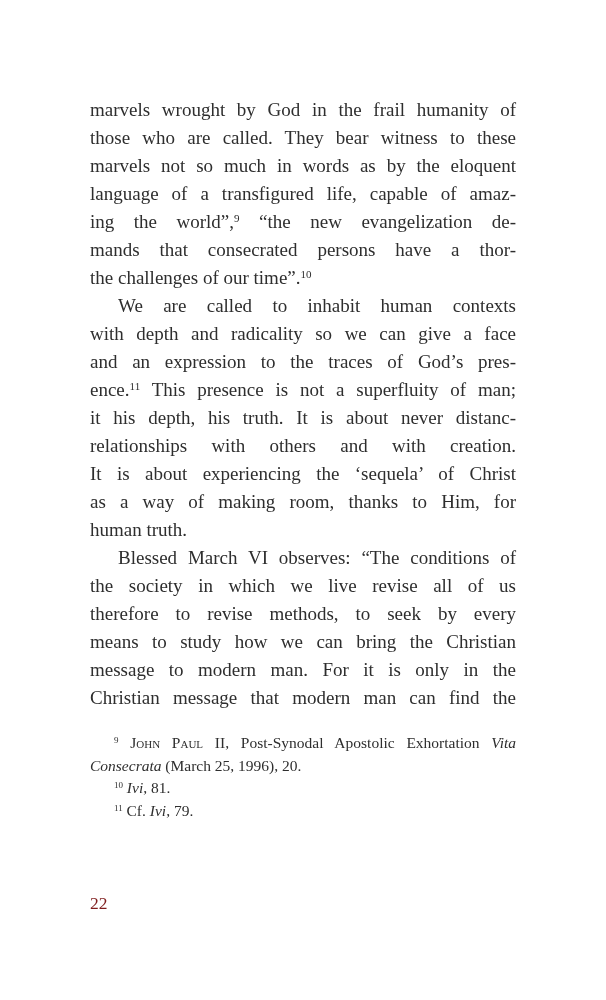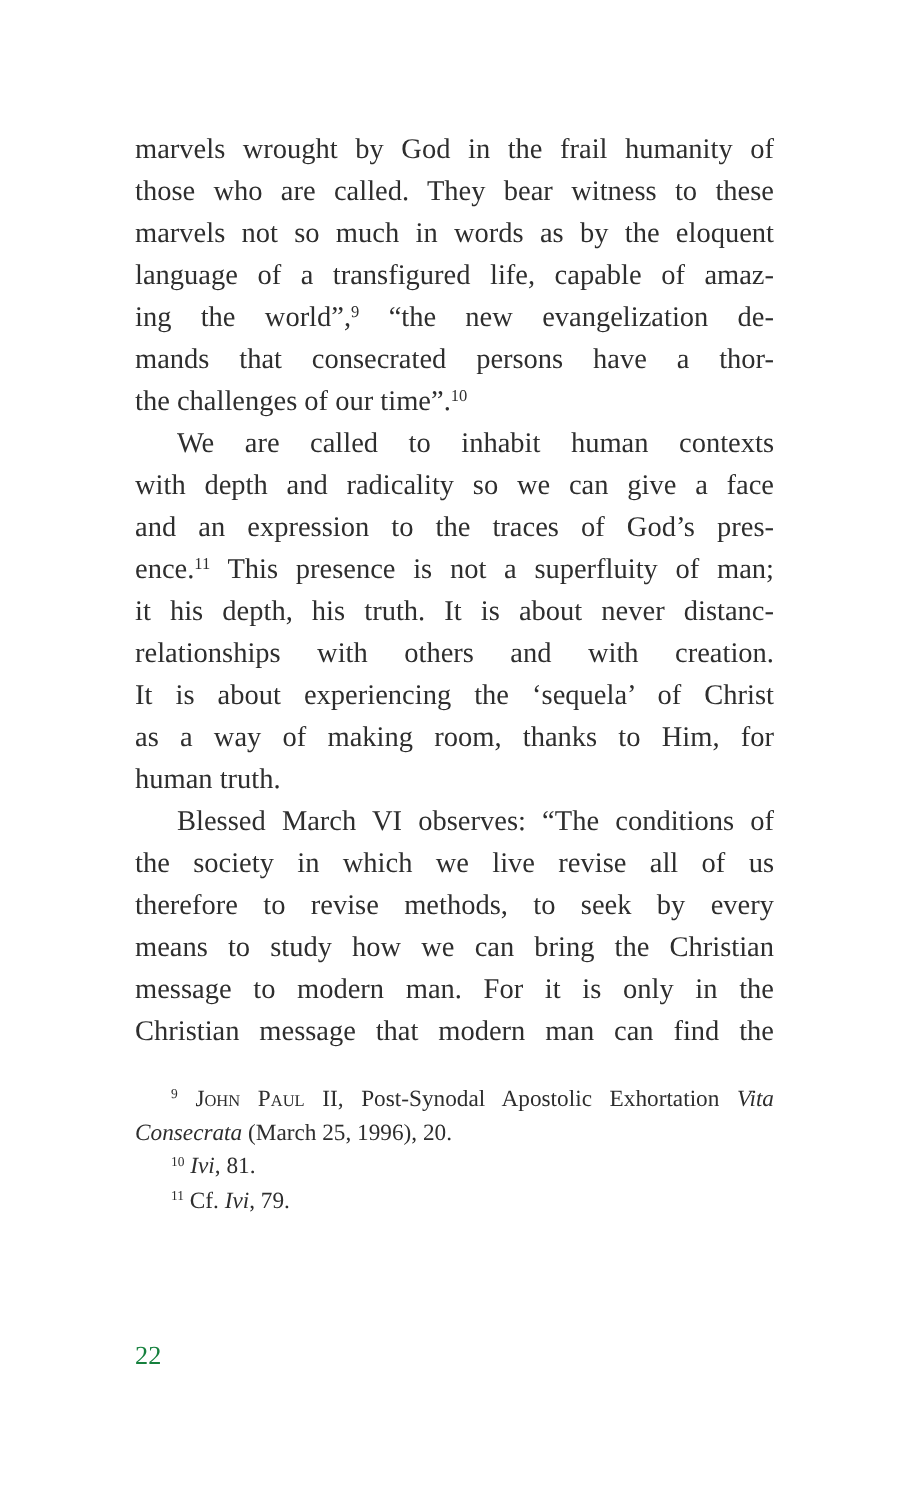--- a/index.html
+++ b/index.html
@@ -12,21 +12,21 @@
     width: 606px;
     height: 1000px;
     background: #ffffff;
     font-family: "Liberation Serif", "DejaVu Serif", serif;
     color: #2e2e2e;
     overflow: hidden;
   }
   .text-block {
     position: absolute;
     left: 90px;
-    top: 86px;
+    top: 96px;
     width: 426px;
   }
   .body-text {
     font-size: 19px;
     line-height: 28px;
   }
   .line {
     text-align: justify;
     text-align-last: justify;
     height: 28px;
@@ -60,21 +60,21 @@
     font-style: italic;
   }
   .sc {
     font-variant: small-caps;
   }
   .page-number {
     position: absolute;
     left: 90px;
     top: 893px;
     font-size: 17.5px;
-    color: #15803d;
+    color: #7f1d1d;
     text-align: center;
   }
 </style>
 </head>
 <body>
 
 <div class="page">
   <div class="text-block">
     <div class="body-text" id="body-paragraphs">
         <div>

